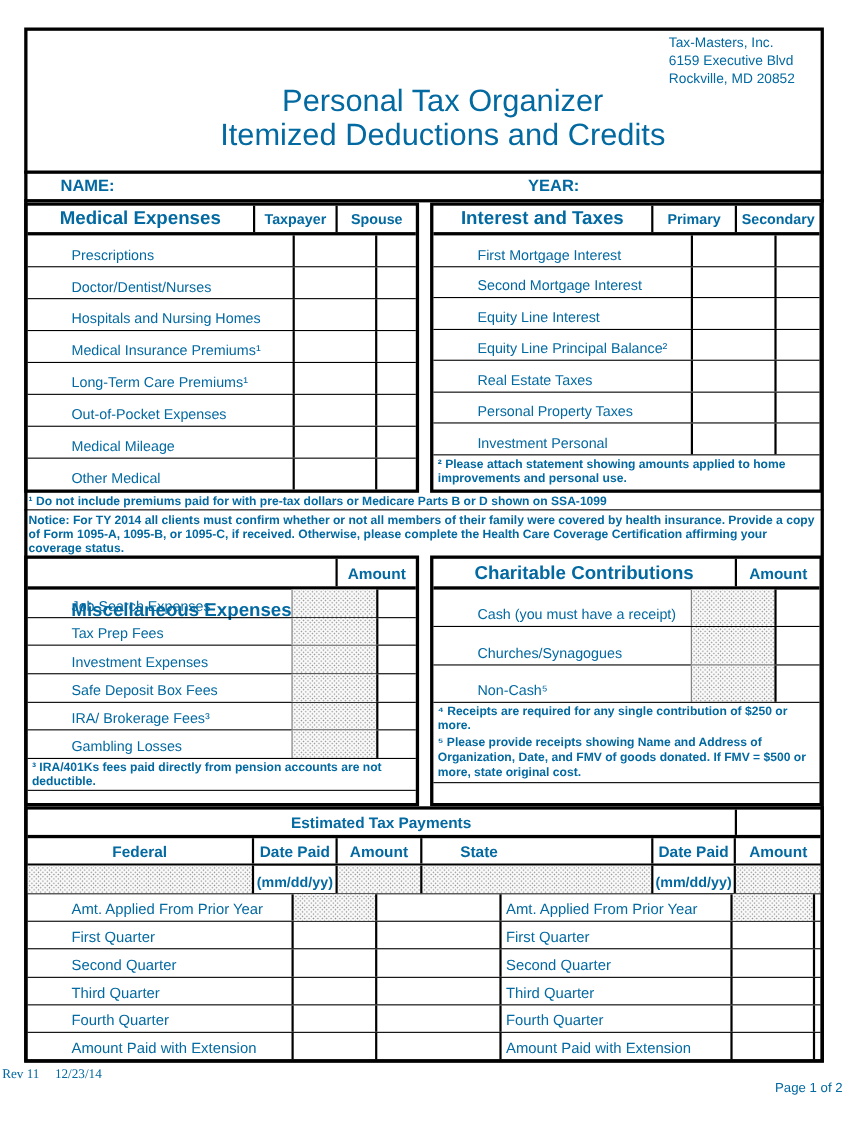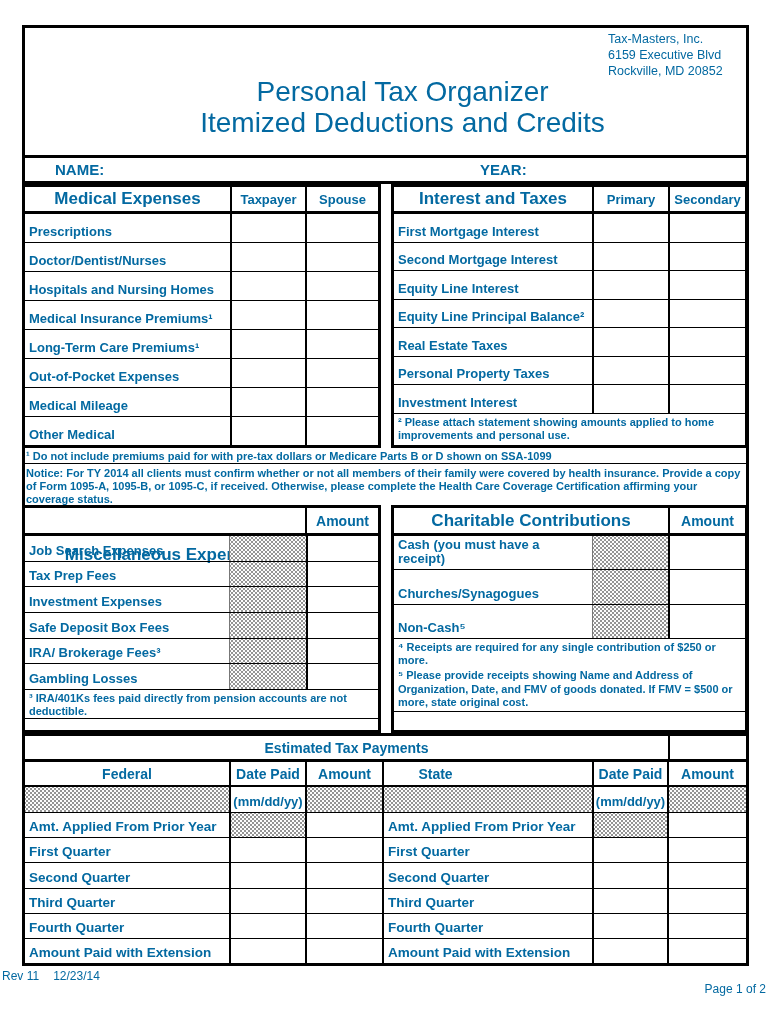--- a/index.html
+++ b/index.html
@@ -26,21 +26,21 @@
   .fillfield { flex:1; height:100%; }
 
   
   .tbl { display:flex; flex-direction:column; border:3px solid #000; background:#fff; }
   .thead { display:flex; border-bottom:3px solid #000; }
   .hc { display:flex; align-items:center; justify-content:center; font-weight:bold; }
   .rows { display:flex; flex-direction:column; }
   .row { flex:1; display:flex; border-bottom:1.5px solid #000; }
   .rows .row:last-child { border-bottom:none; }
   .cl { display:flex; align-items:flex-end; padding:0 2px 3px 4px;
-    font-weight:bold; font-size:13px; line-height:14px; }
+    font-weight:normal; font-size:13px; line-height:14px;margin-left:36px; }
   .vcell { border-left:2px solid #000; }
   .fn { font-weight:bold; font-size:11px; line-height:13.2px; padding:2px 4px 0 4px; }
 
   .dotted {
     background-color:#fdfdfd;
     background-image:
       radial-gradient(#8f8f8f 0.7px, rgba(0,0,0,0) 0.85px),
       radial-gradient(#8f8f8f 0.7px, rgba(0,0,0,0) 0.85px);
     background-size:4px 4px, 4px 4px;
     background-position:0 0, 2px 2px;
@@ -111,21 +111,21 @@
   .ec2 { width:77px; }
   .ec3 { width:210px; }
   .ec4 { width:75px; }
   .ec5 { flex:1; }
   .ec1,.ec2,.ec3,.ec4,.ec5 { border-left:2px solid #000; }
   #estimated .cl { font-size:13.5px; }
   #estimated .mmdd { display:flex; align-items:flex-end; justify-content:center;
     font-weight:bold; font-size:13px; padding-bottom:3px; }
 
   #rev { left:2px; top:969px; font-size:12px; }
-  #rev span { margin-right:14px; }
+  #rev span { margin-right:14px;font-family:Liberation Serif, serif; }
   #pagenum { right:4px; top:982px; font-size:12px; }
 </style>
 </head>
 <body>
 
 <div class="page">
 
   <div class="abs" id="company">
     <div>Tax-Masters, Inc.</div>
     <div>6159 Executive Blvd</div>
@@ -223,21 +223,21 @@
         <div class="cl c0">Real Estate Taxes</div>
         <div class="c1 vcell"></div>
         <div class="c2 vcell"></div>
       </div>
       <div class="row">
         <div class="cl c0">Personal Property Taxes</div>
         <div class="c1 vcell"></div>
         <div class="c2 vcell"></div>
       </div>
       <div class="row">
-        <div class="cl c0">Investment Interest</div>
+        <div class="cl c0">Investment Personal</div>
         <div class="c1 vcell"></div>
         <div class="c2 vcell"></div>
       </div>
     </div>
     <div class="note fn">² Please attach statement showing amounts applied to home improvements and personal use.</div>
   </div>
 
   <div class="abs fn" id="fn1">¹ Do not include premiums paid for with pre-tax dollars or Medicare Parts B or D shown on SSA-1099</div>
   <div class="abs fn" id="notice">Notice: For TY 2014 all clients must confirm whether or not all members of their family were covered by health insurance. Provide a copy of Form 1095-A, 1095-B, or 1095-C, if received. Otherwise, please complete the Health Care Coverage Certification affirming your coverage status.</div>
 

